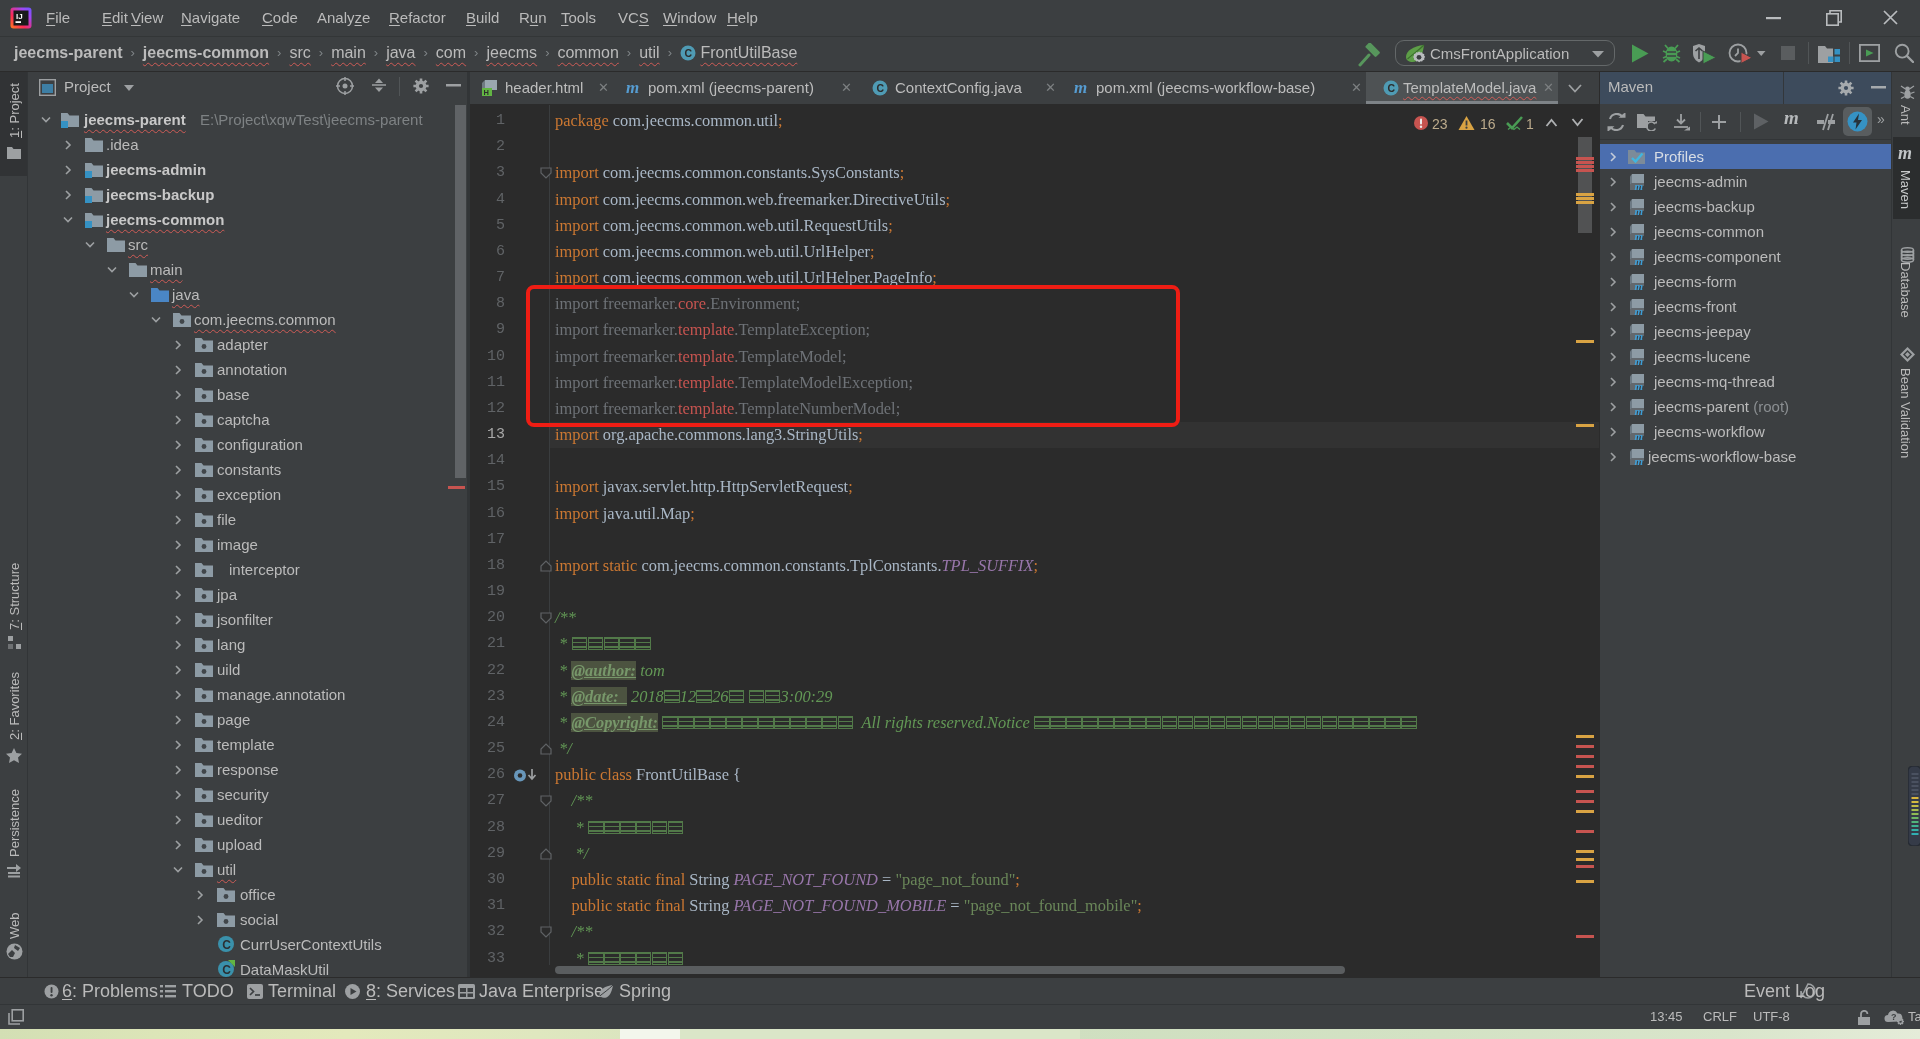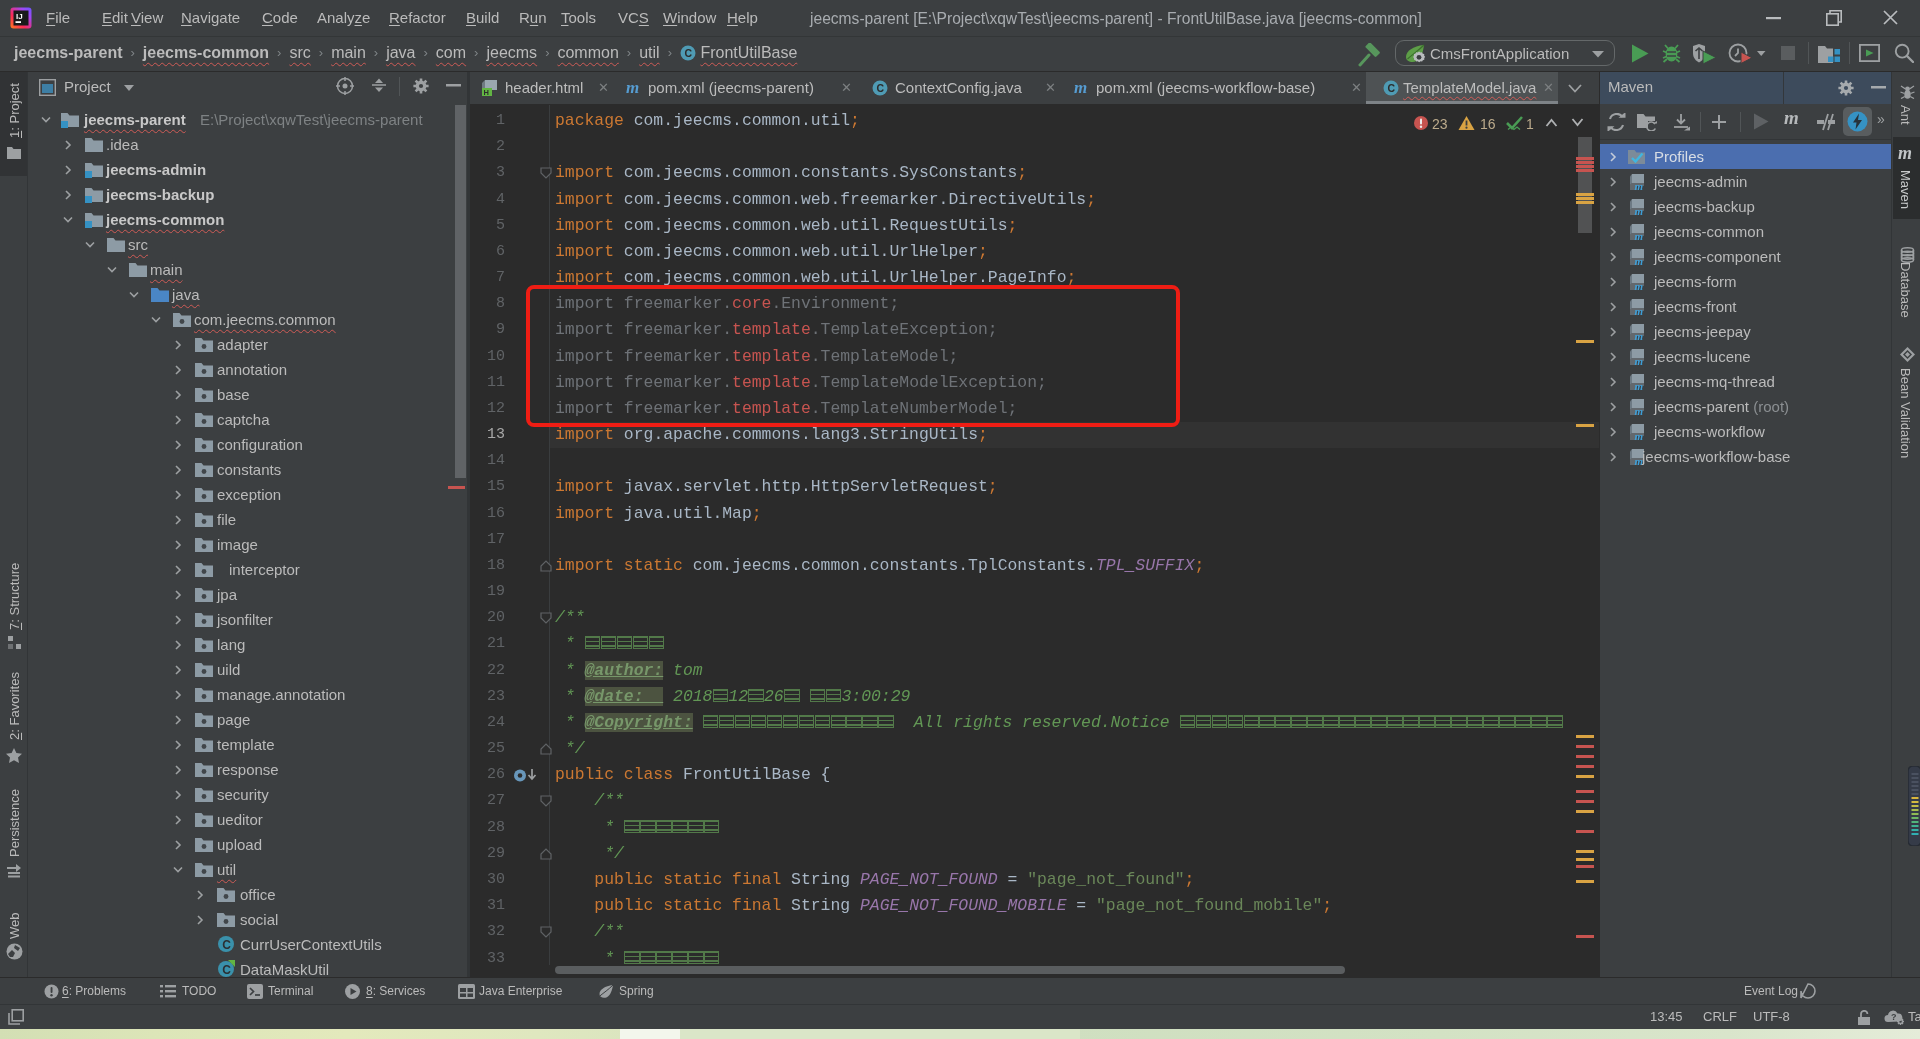--- a/index.html
+++ b/index.html
@@ -23,38 +23,38 @@
 
 #project{left:29px;top:72px;width:438px;height:905px;background:#3c3f41;overflow:hidden;}
 #ptree .row{position:absolute;height:25px;line-height:25px;white-space:nowrap;}
 #ptree .row .nm{color:#bbbbbb;font-size:15px;vertical-align:top;}
 #ptree .row b.nm{font-weight:bold;color:#c8c8c8;}
 
 #editor{left:470px;top:72px;width:1129px;height:905px;background:#2b2b2b;overflow:hidden;}
 #tabbar{position:absolute;left:0;top:0;width:1129px;height:32px;background:#3c3f41;}
 .tab{position:absolute;top:0;height:32px;line-height:31px;color:#bdbdbd;font-size:15px;white-space:nowrap;}
 .tabx{color:#7d8082;font-size:13px;padding-left:9px;}
-#code{position:absolute;left:85px;top:36px;font-family:Liberation Mono, monospace;font-size:16.4px;line-height:26.17px;white-space:pre;color:#a9b7c6;}
+#code{position:absolute;left:85px;top:36px;font-family:Liberation Serif, serif;font-size:16.4px;line-height:26.17px;white-space:pre;color:#a9b7c6;}
 #gutter{position:absolute;left:0;top:36px;width:35px;text-align:right;font-family:"Liberation Mono",monospace;font-size:15px;line-height:26.17px;color:#606366;white-space:pre;}
 .kw{color:#cc7832;}
 .gr{color:#6e7277;}
 .err{color:#c75450;}
 .doc{color:#629755;font-style:italic;}
 .doctag{color:#77976a;font-weight:bold;text-decoration:underline;background:#4c5340;}
 .cons{color:#9876aa;font-style:italic;}
 .str{color:#6a8759;}
 .k{display:inline-block;width:15.6px;height:13px;box-sizing:border-box;border:1.2px solid;vertical-align:-1px;background:repeating-linear-gradient(180deg,currentColor 0 1.2px,transparent 1.2px 4.2px);opacity:.72;margin:0 0.2px;}
 
 #maven{left:1600px;top:72px;width:291px;height:905px;background:#3c3f41;overflow:hidden;}
 #mvnhead{position:absolute;left:0;top:0;width:291px;height:32px;background:#3d4b5c;}
 #mvntb{position:absolute;left:0;top:32px;width:291px;height:36px;border-bottom:1px solid #323537;box-sizing:border-box;}
 #mtree .row{position:absolute;height:25px;line-height:25px;white-space:nowrap;color:#bbbbbb;font-size:15px;}
 
 #bottombar{left:0;top:977px;width:1920px;height:27px;background:#3c3f41;border-top:1px solid #2b2b2b;box-sizing:border-box;}
-.bitem{position:absolute;top:5px;height:18px;line-height:17px;color:#bbbbbb;font-size:12px;white-space:nowrap;}
+.bitem{position:absolute;top:5px;height:18px;line-height:17px;color:#bbbbbb;font-size:18px;white-space:nowrap;}
 #statusbar{left:0;top:1004px;width:1920px;height:25px;background:#3c3f41;border-top:1px solid #323537;box-sizing:border-box;}
 .sitem{position:absolute;top:4px;color:#bbbbbb;font-size:13px;white-space:nowrap;}
 #wallpaper{left:0;top:1029px;width:1920px;height:10px;background:linear-gradient(90deg,#d3dfb4 0,#dce5b8 8%,#e3e9bc 18%,#dfe7bf 28%,#d5e2c0 40%,#cfdfc0 55%,#d3e2c4 75%,#d9e5cb 90%,#e5ecd9 100%);}
 </style></head>
 <body>
 
 <div class="abs" id="titlebar">
   <svg class="abs" style="left:10px;top:7px" width="22" height="22" viewBox="0 0 22 22">
     <defs>
         <linearGradient id="ijg" x1="0" y1="1" x2="1" y2="0">
@@ -77,21 +77,20 @@
     <span style="position:absolute;left:216px"><u>C</u>ode</span>
     <span style="position:absolute;left:271px">Analy<u>z</u>e</span>
     <span style="position:absolute;left:343px"><u>R</u>efactor</span>
     <span style="position:absolute;left:420px"><u>B</u>uild</span>
     <span style="position:absolute;left:473px">R<u>u</u>n</span>
     <span style="position:absolute;left:515px"><u>T</u>ools</span>
     <span style="position:absolute;left:572px">VC<u>S</u></span>
     <span style="position:absolute;left:617px"><u>W</u>indow</span>
     <span style="position:absolute;left:681px"><u>H</u>elp</span>
   </div>
-  <div class="abs" style="left:810px;top:10px;color:#a8acb0;font-size:15.6px;white-space:nowrap">jeecms-parent [E:\Project\xqwTest\jeecms-parent] - FrontUtilBase.java [jeecms-common]</div>
   <svg class="abs" style="left:1766px;top:17px" width="15" height="3" viewBox="0 0 15 3">
       <rect width="15" height="2.2" fill="#b9bcbe"></rect>
     </svg>
   <svg class="abs" style="left:1826px;top:10px" width="16" height="16" viewBox="0 0 16 16">
       <rect x="0.8" y="3.8" width="11.4" height="11.4" fill="none" stroke="#b9bcbe" stroke-width="1.6"></rect>
       <path d="M4 3.8 L4 0.8 L15.2 0.8 L15.2 12 L12.4 12" fill="none" stroke="#b9bcbe" stroke-width="1.6"></path>
     </svg>
   <svg class="abs" style="left:1883px;top:10px" width="15" height="15" viewBox="0 0 15 15">
       <path d="M1 1 L14 14 M14 1 L1 14" stroke="#b9bcbe" stroke-width="1.7"></path>
     </svg>
@@ -969,21 +968,21 @@
 <div class="row" style="top:372px">
 <svg class="abs" style="left:7px;top:7px" width="12" height="12" viewBox="0 0 12 12">
           <path d="M4 2 L8 6 L4 10" stroke="#9da0a2" stroke-width="1.6" fill="none"></path>
         </svg>
 <svg class="abs" style="left:29px;top:4px" width="18" height="18" viewBox="0 0 18 18">
           <path d="M3 1 L15 1 L15 10 L3 10 Z" fill="#8d9ba5"></path>
           <path d="M3 1 L1 3.5 L1 12 L3 10 Z" fill="#6d7a84"></path>
           <path d="M1 12 L3 10 L15 10 L15 13 L8 13 L8 17 L1 17 Z" fill="#9aa7b0" opacity="0.4"></path>
           <text x="5.5" y="17" font-size="11" font-weight="bold" font-style="italic" fill="#3e9fd8" font-family="Liberation Serif">m</text>
         </svg>
-<span style="position:absolute;left:42px">jeecms-workflow-base</span>
+<span style="position:absolute;left:48px">jeecms-workflow-base</span>
       </div>
   </div>
 </div>
 
 <div class="abs" id="rightstripe">
   <svg class="abs" style="left:8px;top:13px" width="15" height="14" viewBox="0 0 15 14">
       <ellipse cx="7.5" cy="9.5" rx="3.2" ry="4.2" fill="#9da0a2"></ellipse>
       <circle cx="7.5" cy="4" r="2.4" fill="#9da0a2"></circle>
       <path d="M1 1 L5.5 4 M14 1 L9.5 4 M0.5 7 L4.5 8.5 M14.5 7 L10.5 8.5 M1 13.5 L4.8 11.5 M14 13.5 L10.2 11.5" stroke="#9da0a2" stroke-width="1.3" fill="none"></path>
     </svg>

